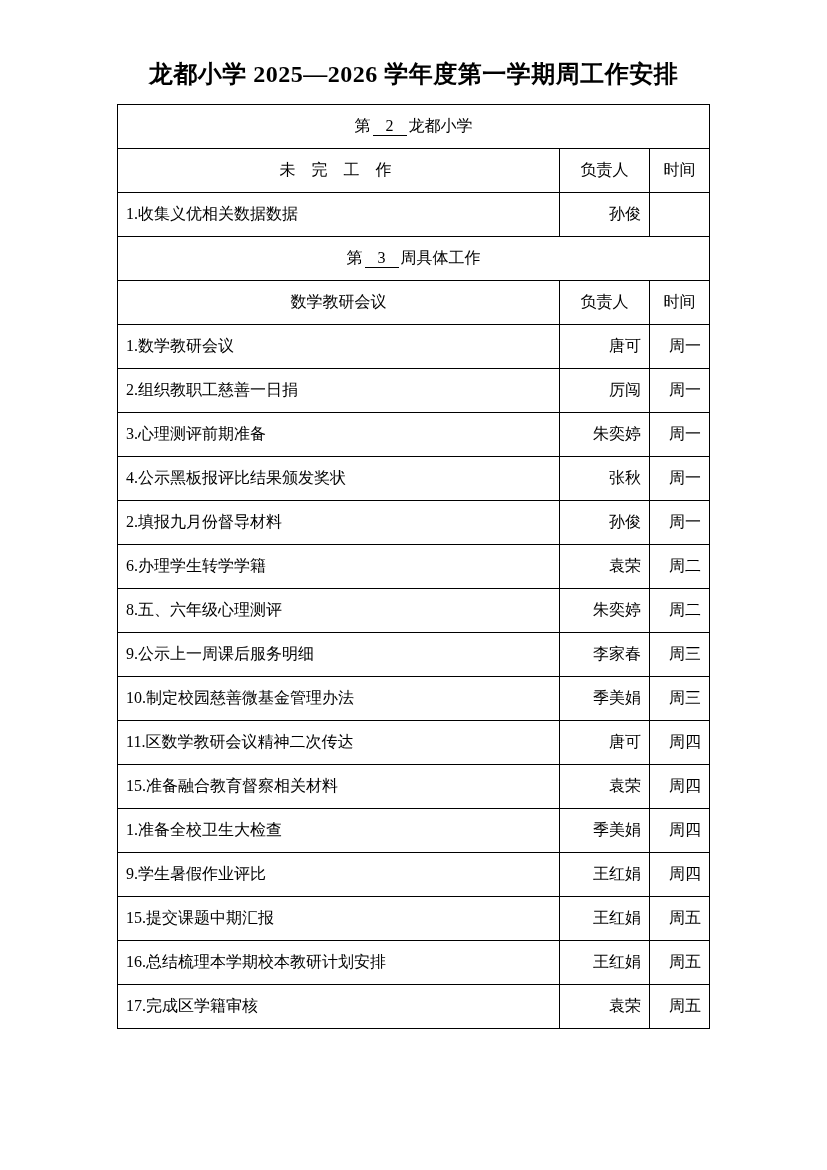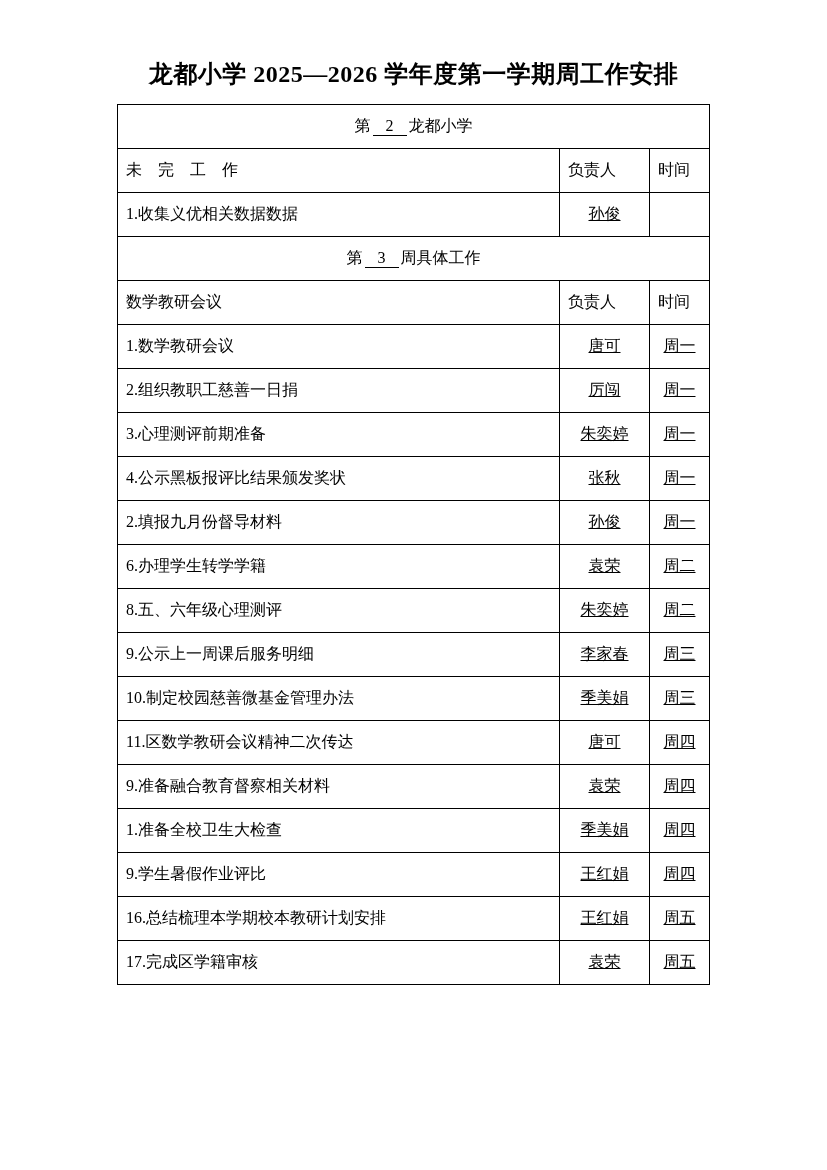--- a/index.html
+++ b/index.html
@@ -51,31 +51,31 @@
     font-size: 16px;
   }
   .section-label .num {
     display: inline-block;
     min-width: 34px;
     text-align: center;
     border-bottom: 1px solid #000000;
     margin: 0 2px;
   }
   .header-row td {
+    text-align: center;
     font-size: 16px;
   }
   .header-spaced {
     letter-spacing: 6px;
   }
   .task-cell {
     text-align: left;
   }
   .center {
-    text-align: center;
-    text-decoration: underline;
+    text-align: right;
   }
 </style>
 </head>
 <body>
 
 <div class="page">
 
   <div class="doc-title">龙都小学 2025—2026 学年度第一学期周工作安排</div>
 
   <table class="work-table">
@@ -160,33 +160,38 @@
         <td class="task-cell">10.制定校园慈善微基金管理办法</td>
         <td class="center">季美娟</td>
         <td class="center">周三</td>
       </tr>
       <tr>
         <td class="task-cell">11.区数学教研会议精神二次传达</td>
         <td class="center">唐可</td>
         <td class="center">周四</td>
       </tr>
       <tr>
-        <td class="task-cell">9.准备融合教育督察相关材料</td>
+        <td class="task-cell">15.准备融合教育督察相关材料</td>
         <td class="center">袁荣</td>
         <td class="center">周四</td>
       </tr>
       <tr>
         <td class="task-cell">1.准备全校卫生大检查</td>
         <td class="center">季美娟</td>
         <td class="center">周四</td>
       </tr>
       <tr>
         <td class="task-cell">9.学生暑假作业评比</td>
         <td class="center">王红娟</td>
         <td class="center">周四</td>
+      </tr>
+      <tr>
+        <td class="task-cell">15.提交课题中期汇报</td>
+        <td class="center">王红娟</td>
+        <td class="center">周五</td>
       </tr>
       <tr>
         <td class="task-cell">16.总结梳理本学期校本教研计划安排</td>
         <td class="center">王红娟</td>
         <td class="center">周五</td>
       </tr>
       <tr>
         <td class="task-cell">17.完成区学籍审核</td>
         <td class="center">袁荣</td>
         <td class="center">周五</td>

